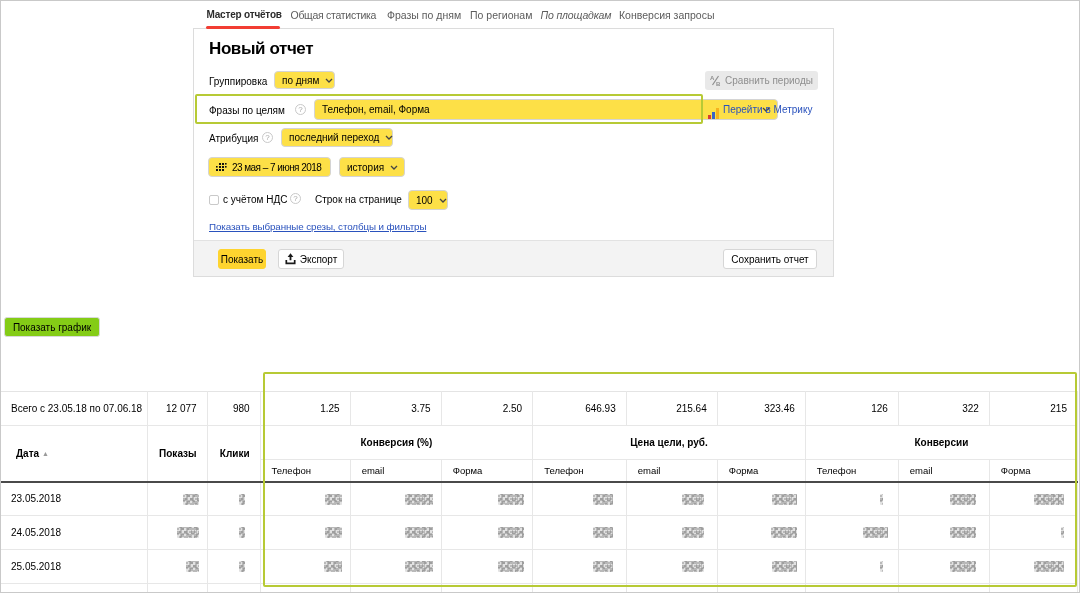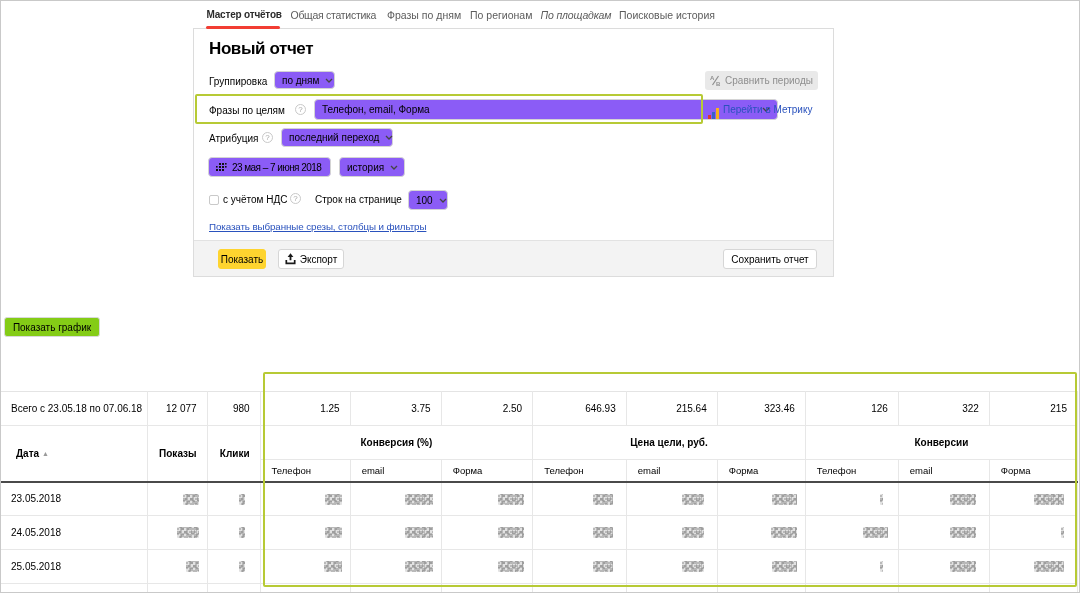--- a/index.html
+++ b/index.html
@@ -6,21 +6,21 @@
 html,body { width:1080px; height:593px; }
 body { position:relative; filter:blur(0.75px); font-family:"Liberation Sans", sans-serif; background:#fff; overflow:hidden; color:#000; }
 .pageframe { position:absolute; inset:0; border:1px solid #c9c9c9; z-index:50; pointer-events:none; }
 
 .tab { position:absolute; top:9px; font-size:10.5px; color:#5c5c5c; white-space:nowrap; }
 .redline { position:absolute; left:206px; top:26px; width:74px; height:3px; background:#f23d33; border-radius:2px; z-index:5; }
 
 .panel { position:absolute; left:193px; top:28px; width:641px; height:249px; border:1px solid #dcdcdc; background:#fff; }
 .panel h1 { position:absolute; left:15px; top:10px; font-size:17px; font-weight:bold; letter-spacing:-0.4px; }
 .lbl { position:absolute; font-size:10px; white-space:nowrap; }
-.sel { position:absolute; border:1px solid #d4d4d4; border-radius:4px; background:#8b5cf6; font-size:10px; white-space:nowrap; display:flex; align-items:center; padding:0 7px; }
+.sel { position:absolute; border:1px solid #d4d4d4; border-radius:4px; background:#fde047; font-size:10px; white-space:nowrap; display:flex; align-items:center; padding:0 7px; }
 .sel .tx { flex:1; }
 .chev { width:8px; height:5px; margin-left:6px; flex:none; }
 .qm { position:absolute; width:11px; height:11px; border:1px solid #c9c9c9; border-radius:50%; color:#a8a8a8; font-size:8px; line-height:9px; text-align:center; }
 .greenbox { position:absolute; border:2px solid #b7ca35; border-radius:2px; z-index:40; pointer-events:none; }
 .cmpbtn { position:absolute; left:511px; top:42px; width:113px; height:19px; background:#e9e9e9; border-radius:3px; color:#8e8e8e; font-size:10px; display:flex; align-items:center; justify-content:center; gap:4px; }
 .metrika { position:absolute; left:529px; top:75px; font-size:10px; color:#2a52bd; }
 .mbars { position:absolute; left:514px; top:76px; }
 .link { color:#2a52bd; text-decoration:underline; font-size:9.8px; letter-spacing:-0.1px; }
 .checkbox { position:absolute; left:15px; top:166px; width:10px; height:10px; border:1px solid #c9c9c9; border-radius:2px; background:#fff; }
 .footer { position:absolute; left:0; right:0; bottom:0; height:36px; background:#f3f3f3; border-top:1px solid #e2e2e2; }
@@ -57,21 +57,21 @@
 </style>
 </head>
 <body>
 <div class="pageframe"></div>
 
 <div class="tab" style="left:206.5px; color:#2b2b2b; font-weight:bold; font-size:10px; letter-spacing:-0.2px;">Мастер отчётов</div>
 <div class="tab" style="left:290.5px; letter-spacing:-0.28px;">Общая статистика</div>
 <div class="tab" style="left:387px;">Фразы по дням</div>
 <div class="tab" style="left:470px;">По регионам</div>
 <div class="tab" style="left:540.5px; letter-spacing:-0.15px;font-style:italic;">По площадкам</div>
-<div class="tab" style="left:619px;">Поисковые история</div>
+<div class="tab" style="left:619px;">Конверсия запросы</div>
 <div class="redline"></div>
 
 <div class="panel">
   <h1>Новый отчет</h1>
   <div class="lbl" style="left:15px; top:47px;">Группировка</div>
   <div class="sel" style="left:80px; top:42px; width:61px; height:18px;">
       <span class="tx">по дням</span>
       <svg class="chev" viewBox="0 0 8 5">
         <polyline points="1,1 4,4 7,1" fill="none" stroke="#444" stroke-width="1.3"></polyline>
       </svg>

